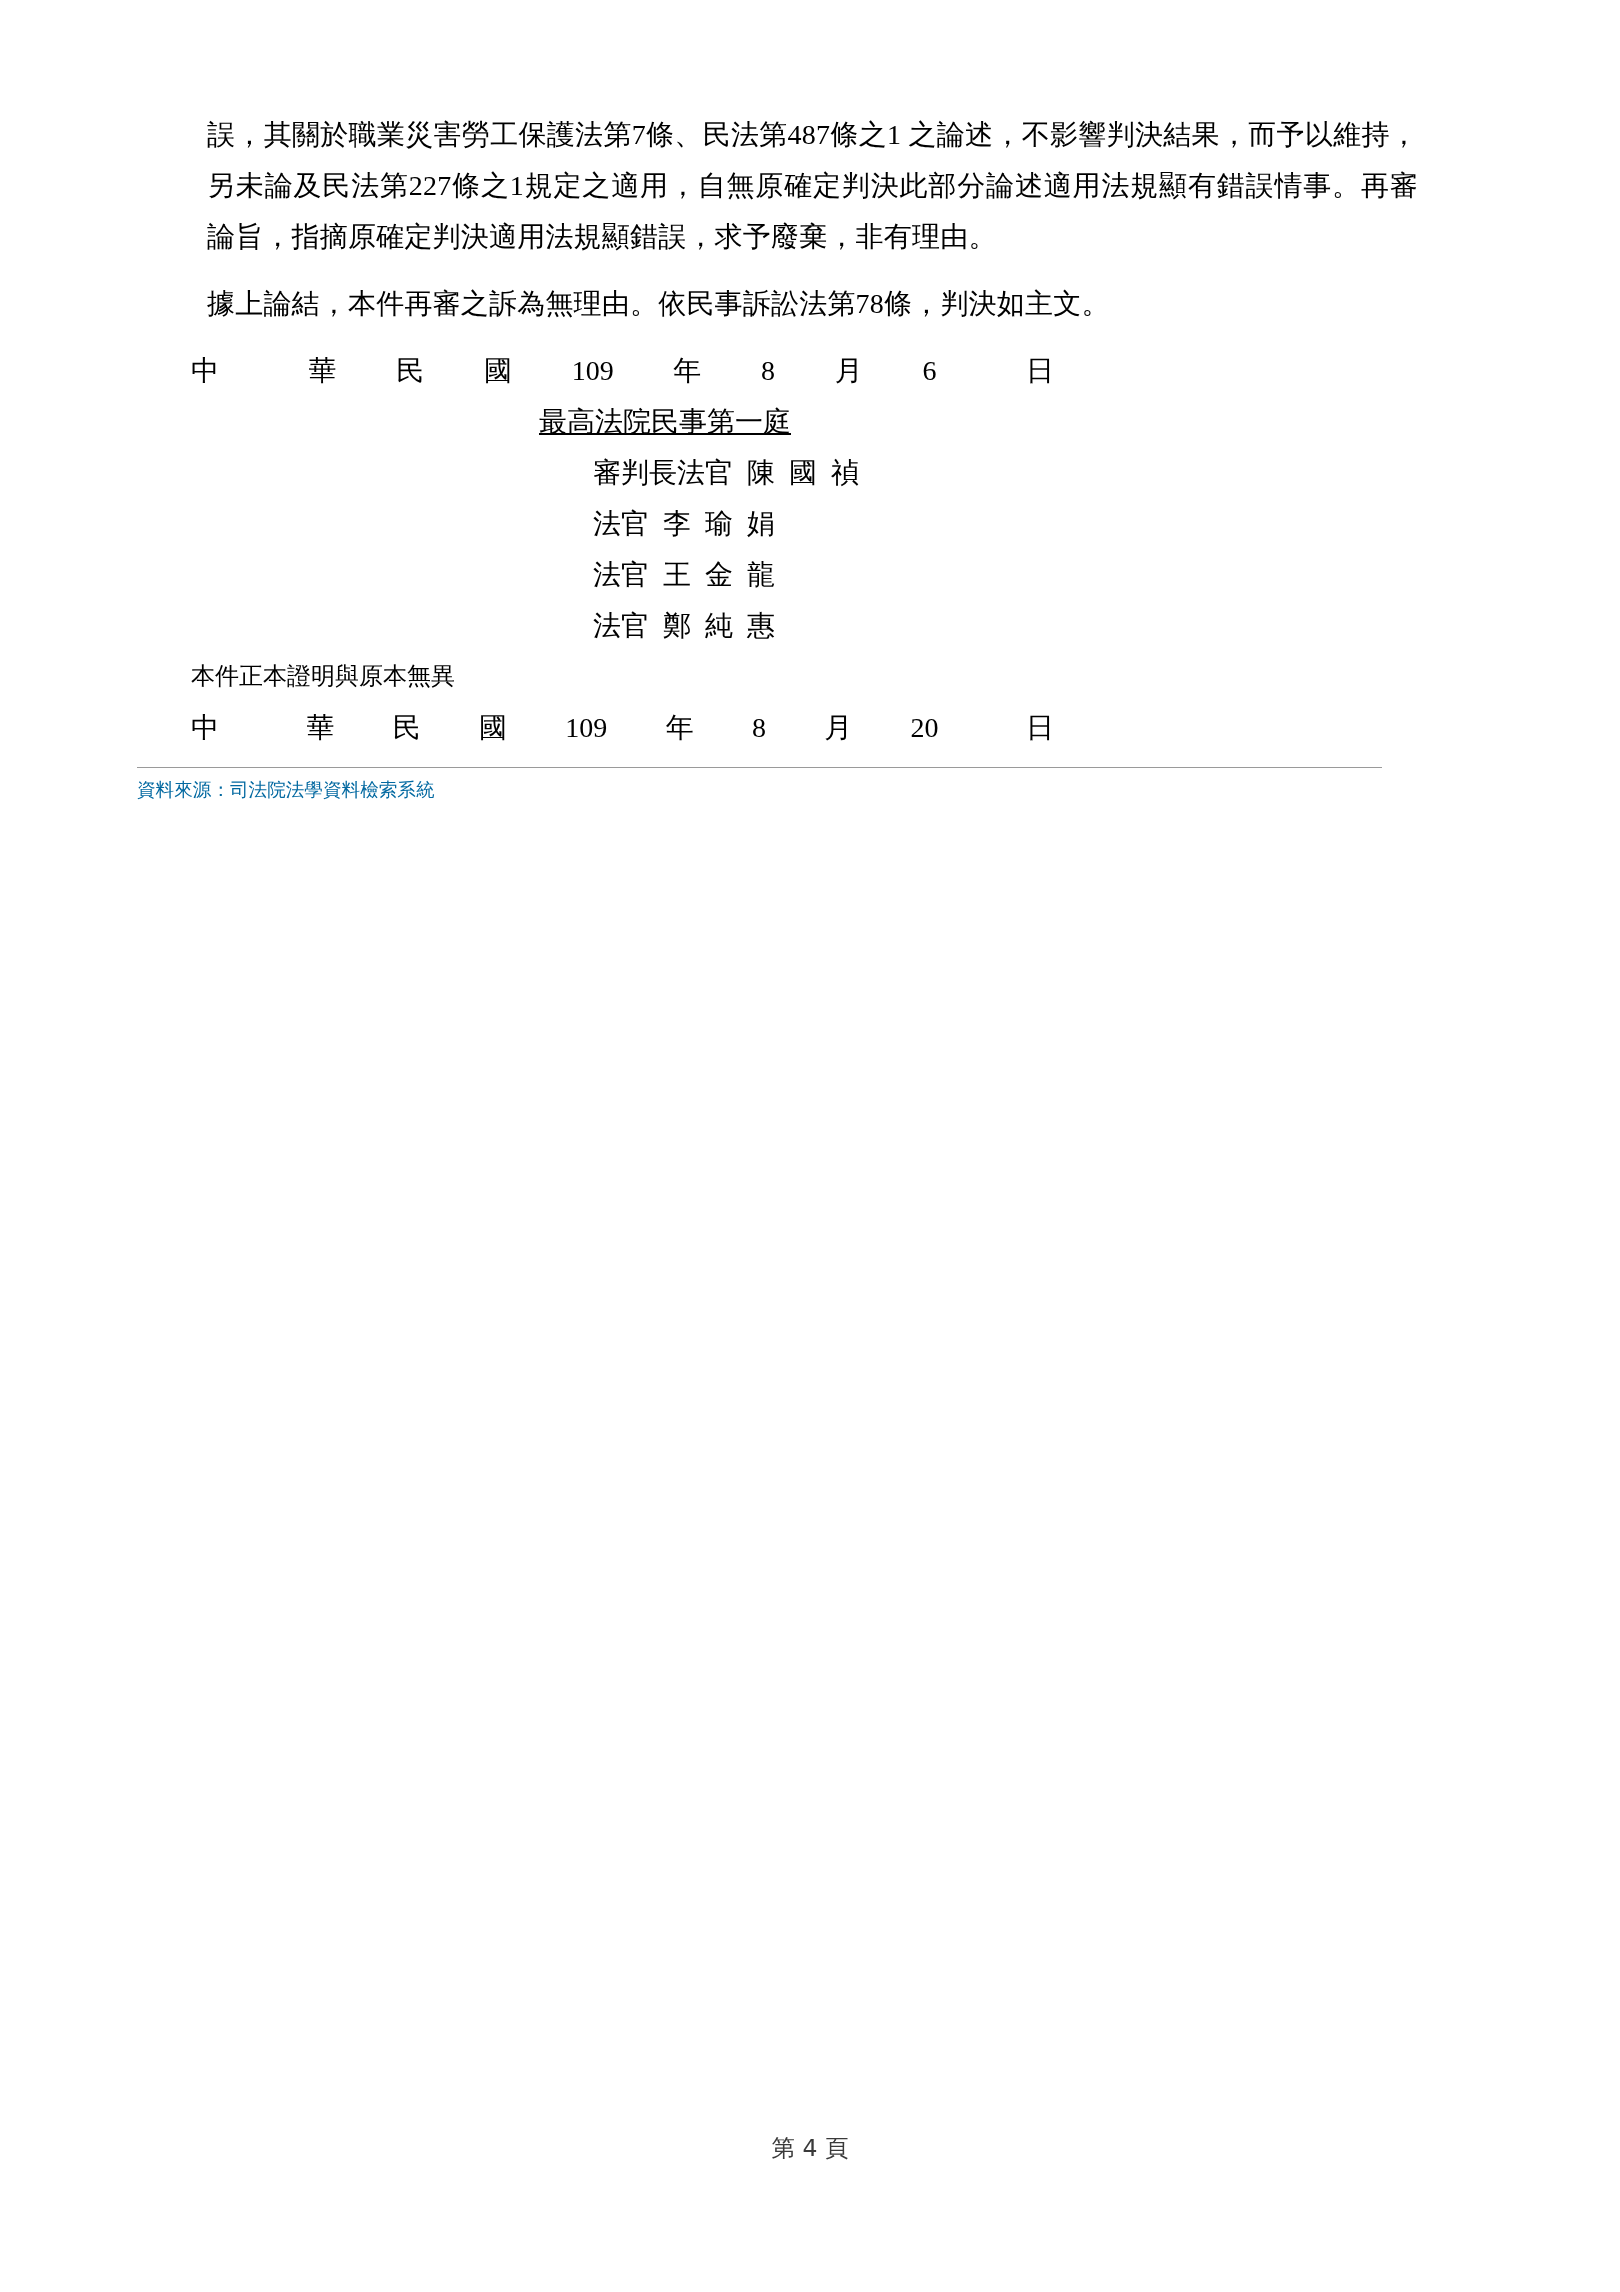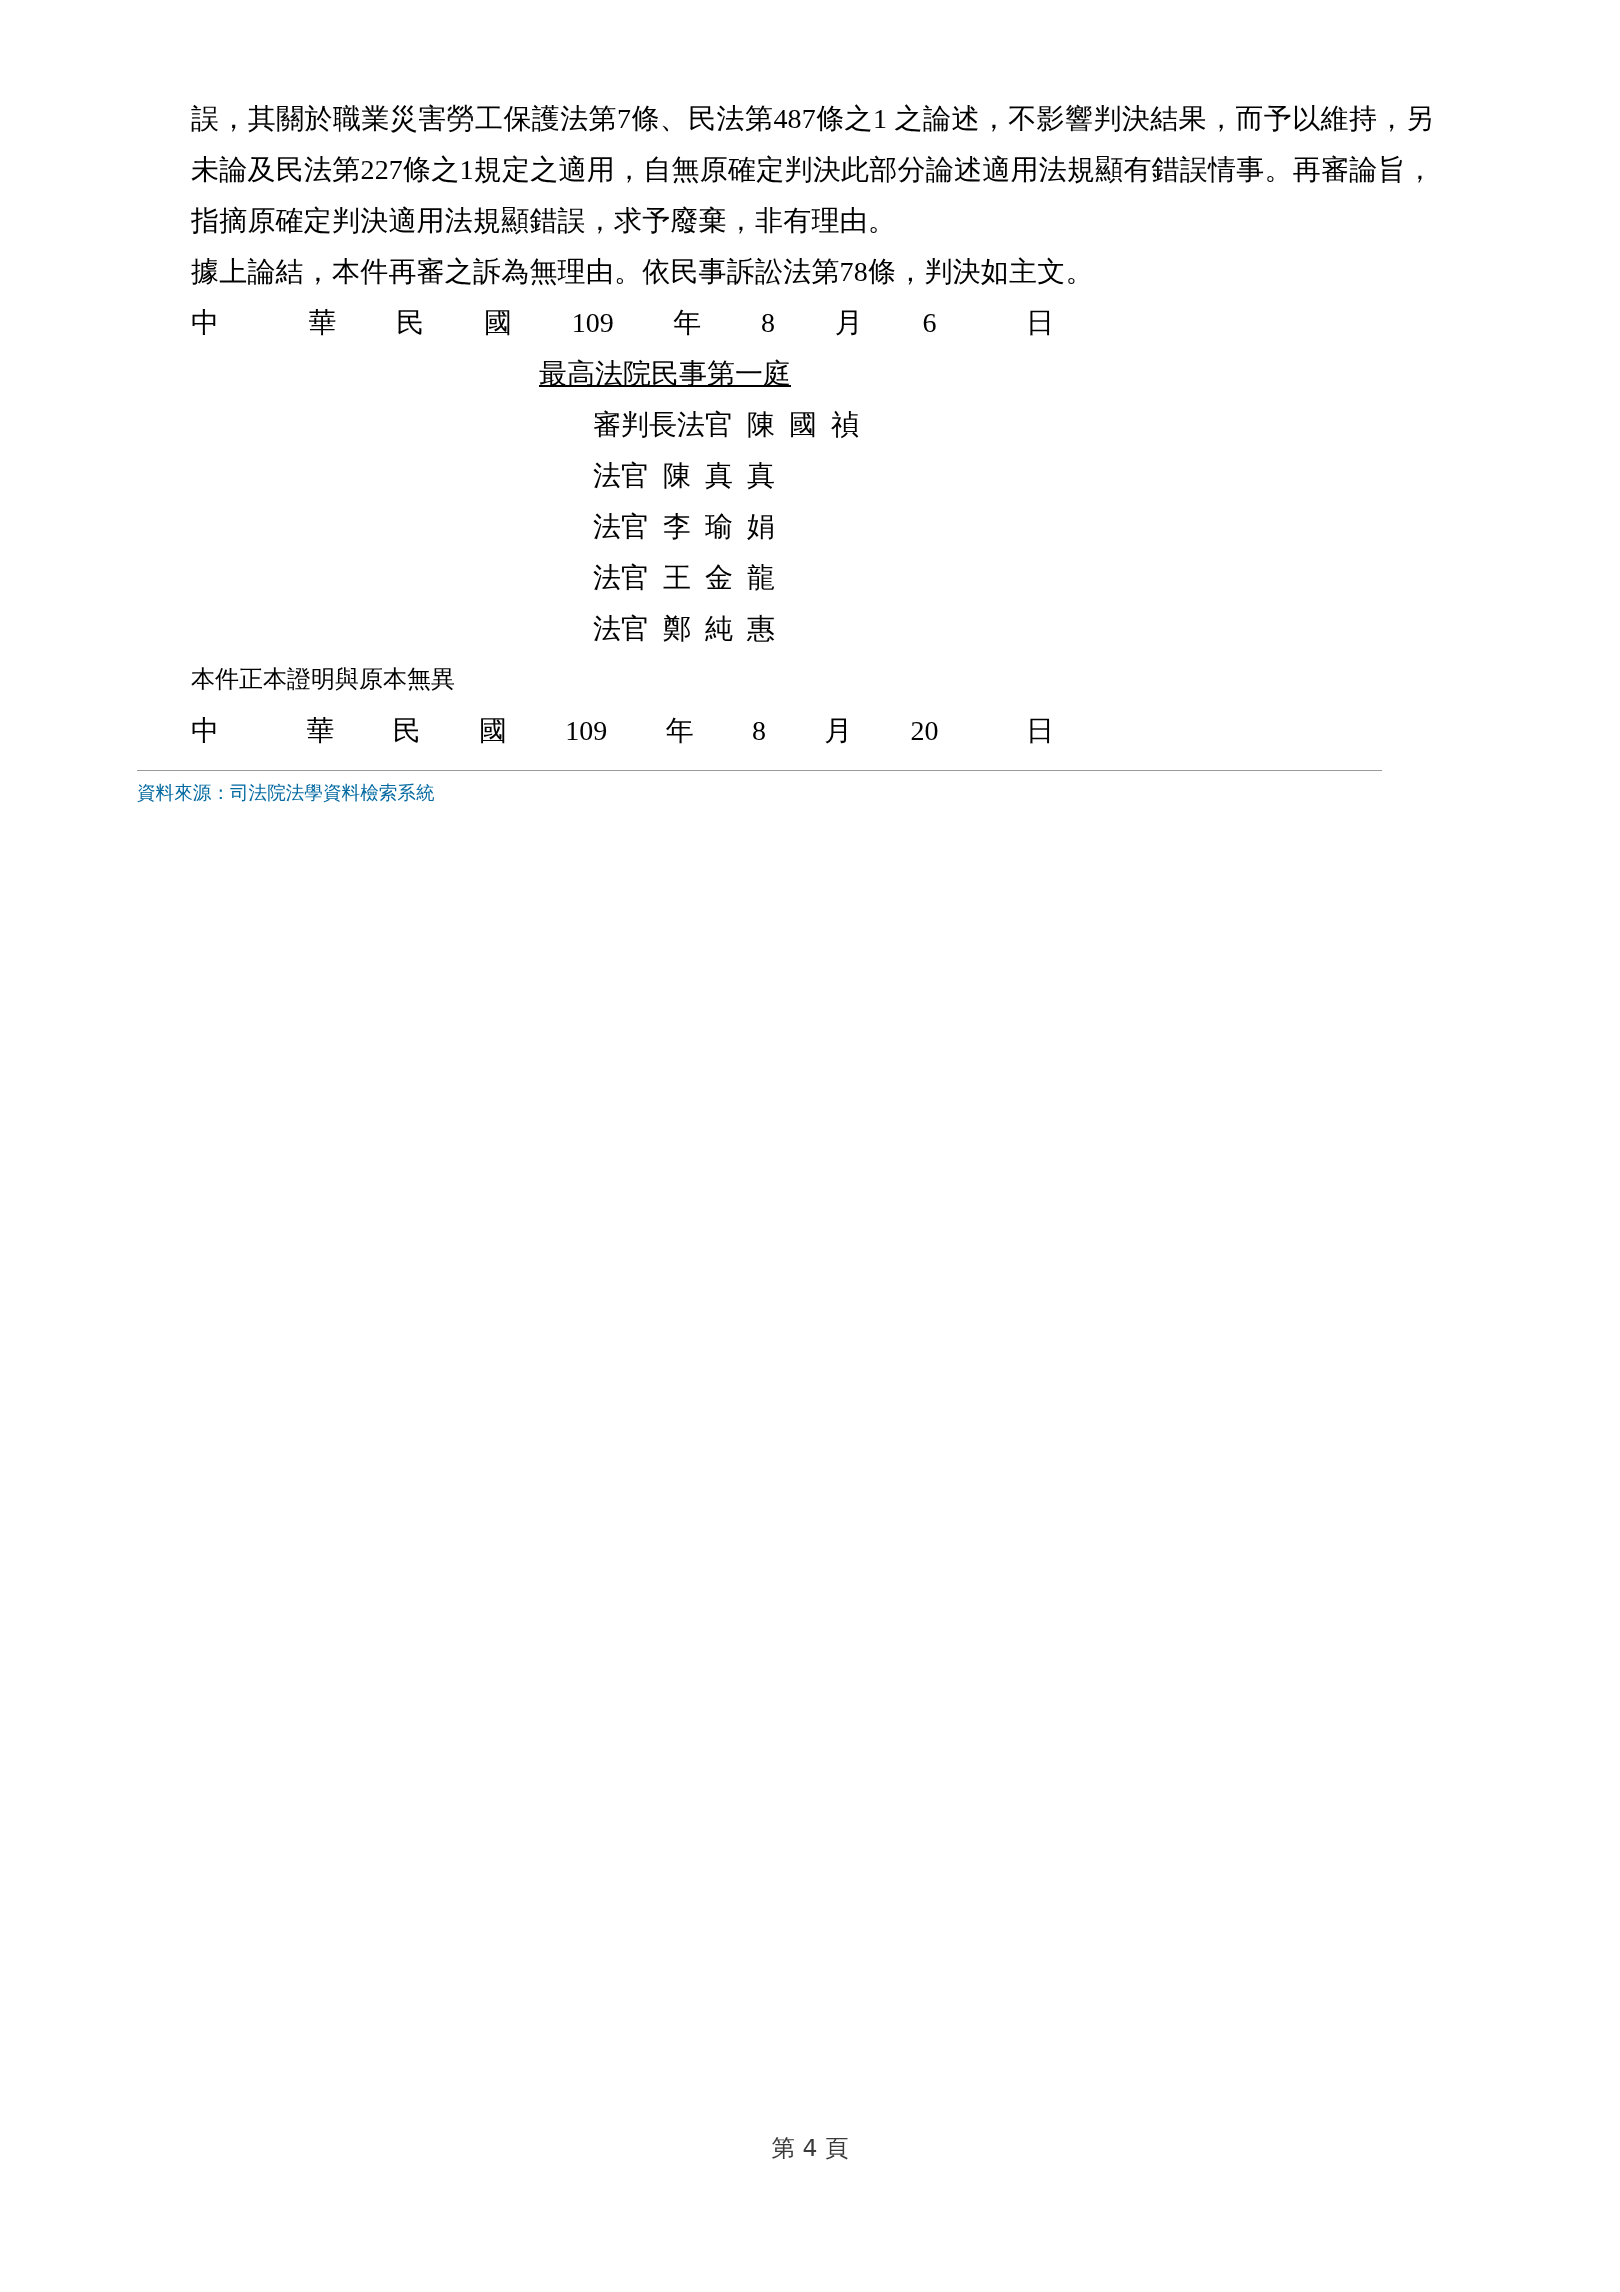--- a/index.html
+++ b/index.html
@@ -24,21 +24,21 @@
     padding: 93px 186px 0 191px;
   }
   .body-text {
     font-size: 28px;
     line-height: 51px;
     text-align: justify;
     text-justify: inter-ideograph;
     letter-spacing: 0.2px;
   }
   .para {
-    margin: 0;
+    margin: 16px;
     text-indent: 0;
   }
   .para + .para {
     margin-top: 0;
   }
   
   .date-line {
     display: flex;
     flex-direction: row;
     align-items: baseline;
@@ -124,21 +124,20 @@
     <span>年</span>
     <span>8</span>
     <span>月</span>
     <span>6</span>
     <span>日</span>
   </div>
 
   <div class="court-line">最高法院民事第一庭</div>
 
   <div class="judge-line">審判長法官  陳  國  禎</div>
-  <div class="judge-line">法官  陳  真  真</div>
   <div class="judge-line">法官  李  瑜  娟</div>
   <div class="judge-line">法官  王  金  龍</div>
   <div class="judge-line">法官  鄭  純  惠</div>
 
   <div class="plain-line">本件正本證明與原本無異</div>
 
 
   <div class="date-line">
     <span>中</span>
     <span>華</span>

